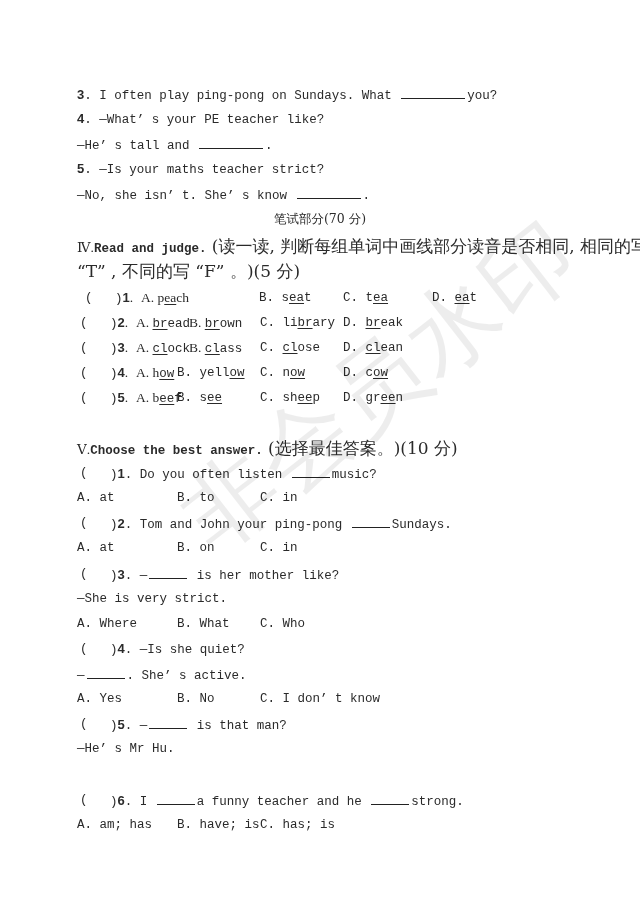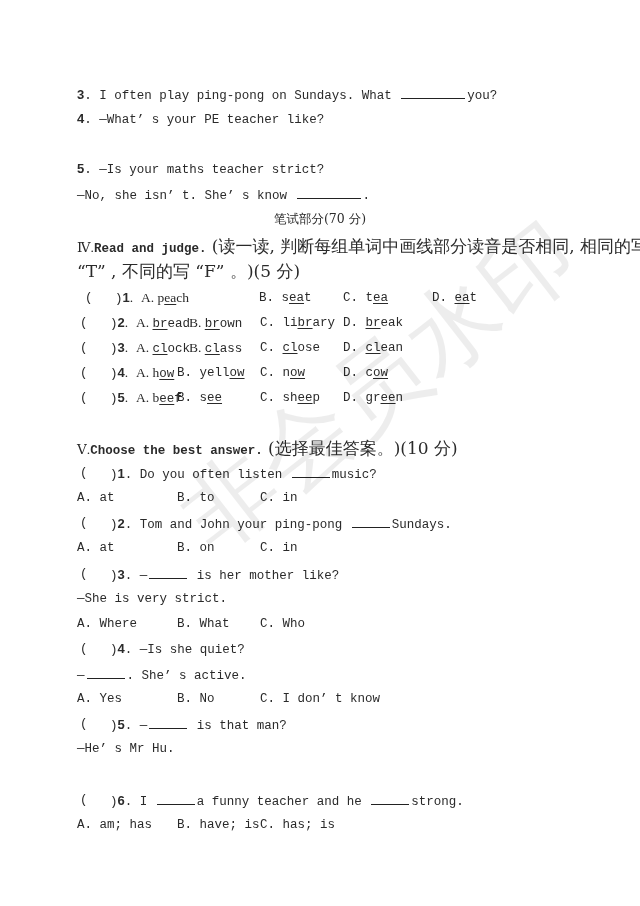--- a/index.html
+++ b/index.html
@@ -39,20 +39,23 @@
 </head>
 <body>
 
 <div class="page">
 
   <div class="line" style="top:76px">
     <span class="num">3</span><span>. I often play ping-pong on Sundays. What </span><span class="blank b70"></span><span>you?</span>
   </div>
   <div class="line" style="top:101px">
     <span class="num">4</span><span>. —What’ s your PE teacher like?</span>
+  </div>
+  <div class="line" style="top:126px">
+    <span>—He’ s tall and </span><span class="blank b70"></span><span>.</span>
   </div>
   <div class="line" style="top:151px">
     <span class="num">5</span><span>. —Is your maths teacher strict?</span>
   </div>
   <div class="line" style="top:176px">
     <span>—No, she isn’ t. She’ s know </span><span class="blank b70"></span><span>.</span>
   </div>
 
   <div class="center-title">笔试部分(70 分)</div>
 

